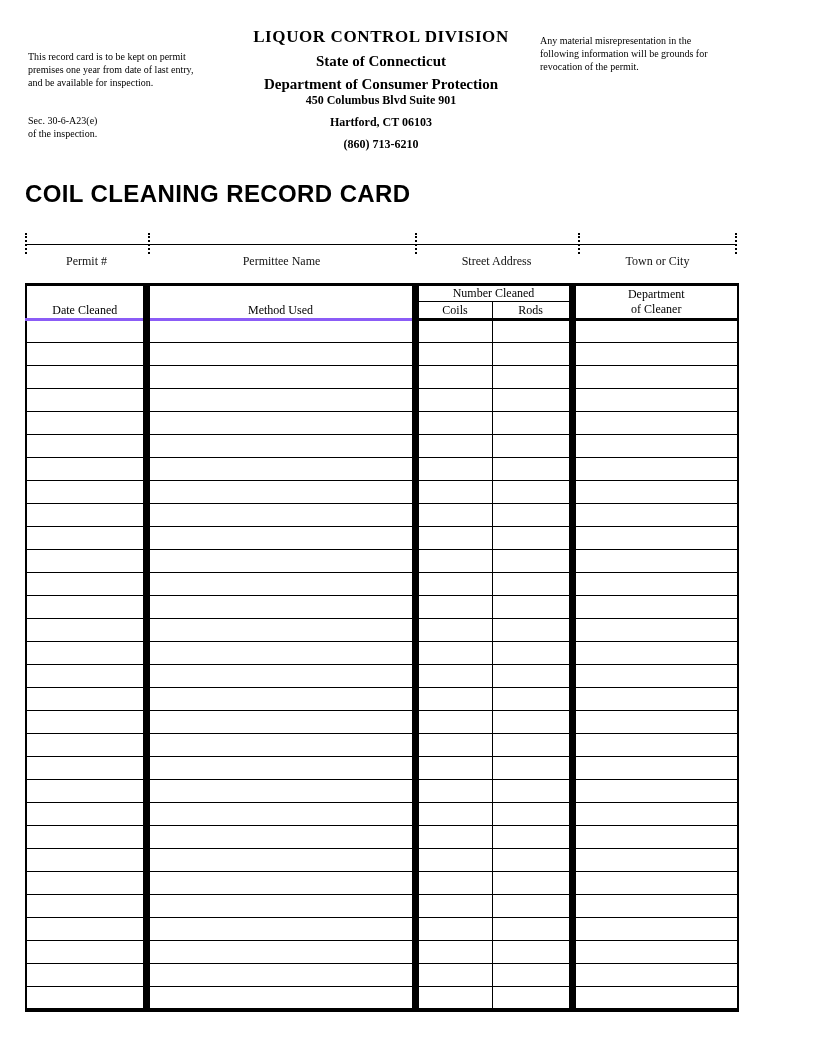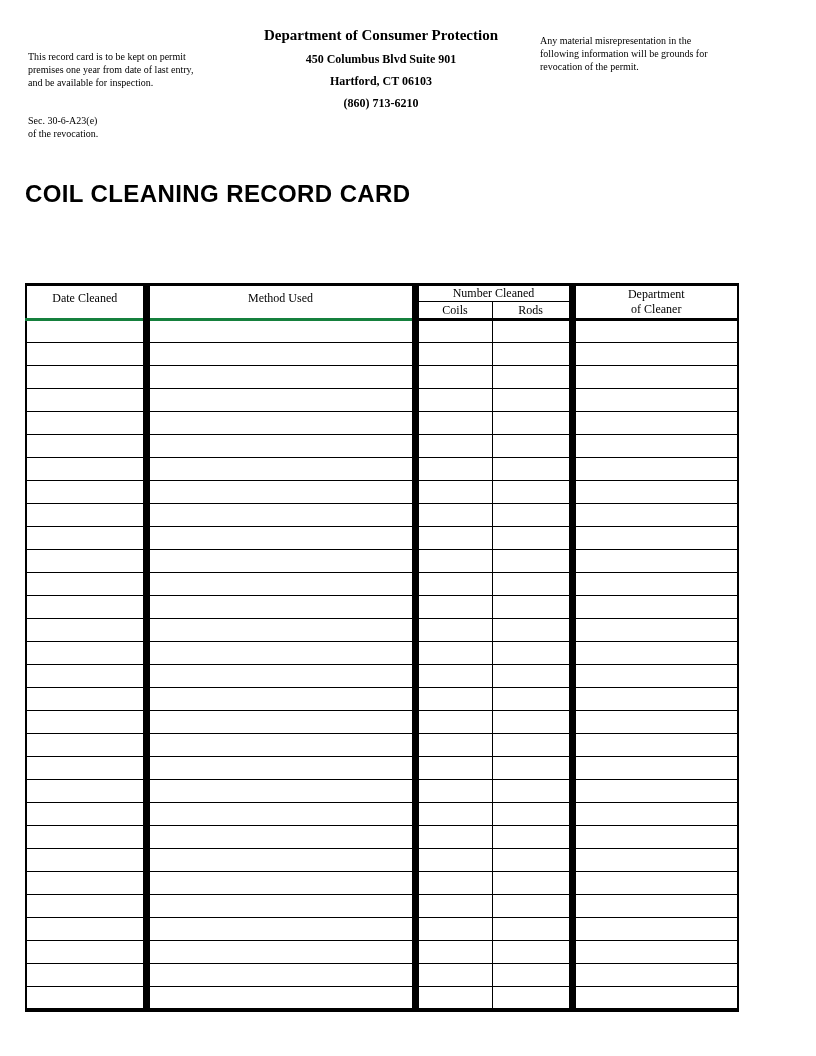--- a/index.html
+++ b/index.html
@@ -20,21 +20,21 @@
   .reg-ref {
     position: absolute; left: 28px; top: 108px; width: 190px;
     font-size: 10px; line-height: 13px; margin-top: 6px;
   }
   .center-block {
     position: absolute; left: 25px; top: 27px; width: 712px;
     text-align: center; font-weight: bold;
   }
   .center-block .division { font-size: 17px; letter-spacing: 0.6px; margin-bottom: 6px; }
   .center-block .state { font-size: 15px; margin-bottom: 6px; }
-  .center-block .department { font-size: 15px; margin-bottom: 8px; }
+  .center-block .department { font-size: 15px; margin-bottom: 0; }
   .center-block .addr { font-size: 12px; margin-bottom: 7px; }
   .note-right {
     position: absolute; left: 540px; top: 34px; width: 210px;
     font-size: 10px; line-height: 13px;
   }
 
   
   .card-title {
     position: absolute; left: 25px; top: 180px; width: 712px;
     font-family: "Liberation Sans", sans-serif;
@@ -59,58 +59,72 @@
   table.record-table { border: 2px solid #000; border-top-width: 3px; border-bottom-width: 4px; }
   .record-table th { font-weight: normal; text-align: center; padding: 0; }
   .record-table td { padding: 0; }
 
   
   .c-method { border-left: 7px solid #000; }
   .c-coils  { border-left: 7px solid #000; }
   .c-rods   { border-left: 1px solid #000; }
   .c-sig    { border-left: 7px solid #000; }
 
-  thead th.h-date, thead th.h-method { vertical-align: bottom; padding-bottom: 12px; border-bottom: 3px solid #15803d; }
+  thead th.h-date, thead th.h-method { vertical-align: bottom; padding-bottom: 0; border-bottom: 3px solid #8b5cf6; }
   thead th.h-group { height: 16px; border-bottom: 1px solid #000; font-size: 12px; }
   thead th.h-sub { height: 18px; border-bottom: 3px solid #000; }
   thead th.h-sig { vertical-align: middle; line-height: 15px; border-bottom: 3px solid #000; }
 
   tbody td { height: 23px; border-bottom: 1px solid #000; }
   tbody tr:last-child td { border-bottom: none; }
 </style>
 </head>
 <body>
 
 <div class="page">
 
   <div class="note-left">
     <div>This record card is to be kept on permit</div>
     <div>premises one year from date of last entry,</div>
     <div>and be available for inspection.</div>
   </div>
   <div class="reg-ref">
     <div>Sec. 30-6-A23(e)</div>
-    <div>of the revocation.</div>
+    <div>of the inspection.</div>
   </div>
 
   <div class="center-block">
+    <div class="division">LIQUOR CONTROL DIVISION</div>
+    <div class="state">State of Connecticut</div>
     <div class="department">Department of Consumer Protection</div>
     <div class="addr">450 Columbus Blvd Suite 901</div>
     <div class="addr">Hartford, CT 06103</div>
     <div class="addr">(860) 713-6210</div>
   </div>
 
   <div class="note-right">
     <div>Any material misrepresentation in the</div>
     <div>following information will be grounds for</div>
     <div>revocation of the permit.</div>
   </div>
 
   <div class="card-title">COIL CLEANING RECORD CARD</div>
 
+  <div class="fields">
+    <div class="rule"></div>
+    <span class="tick" style="left:0px"></span>
+    <span class="tick" style="left:123px"></span>
+    <span class="tick" style="left:390px"></span>
+    <span class="tick" style="left:553px"></span>
+    <span class="tick" style="left:710px"></span>
+    <div class="flabel" style="left:0px;   width:123px">Permit #</div>
+    <div class="flabel" style="left:123px; width:267px">Permittee Name</div>
+    <div class="flabel" style="left:390px; width:163px">Street Address</div>
+    <div class="flabel" style="left:553px; width:159px">Town or City</div>
+  </div>
 
   <table class="record-table">
     <colgroup>
       <col style="width:120px">
       <col style="width:269px">
       <col style="width:77px">
       <col style="width:80px">
       <col style="width:166px">
     </colgroup>
     <thead>

